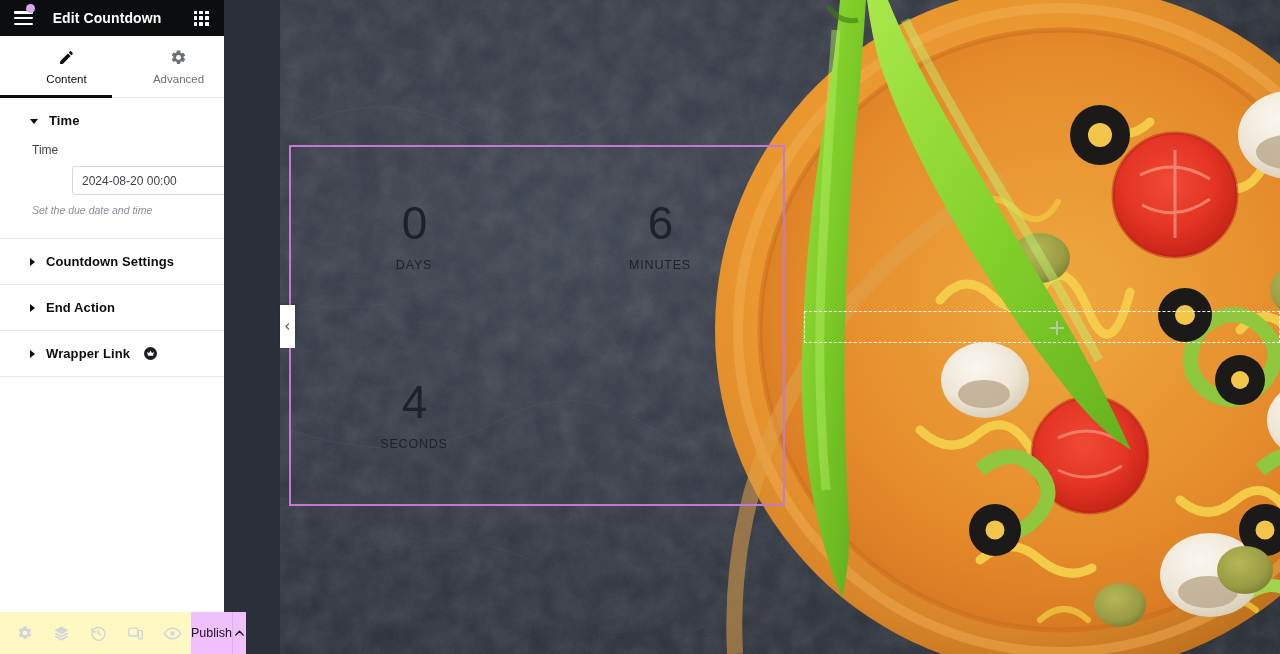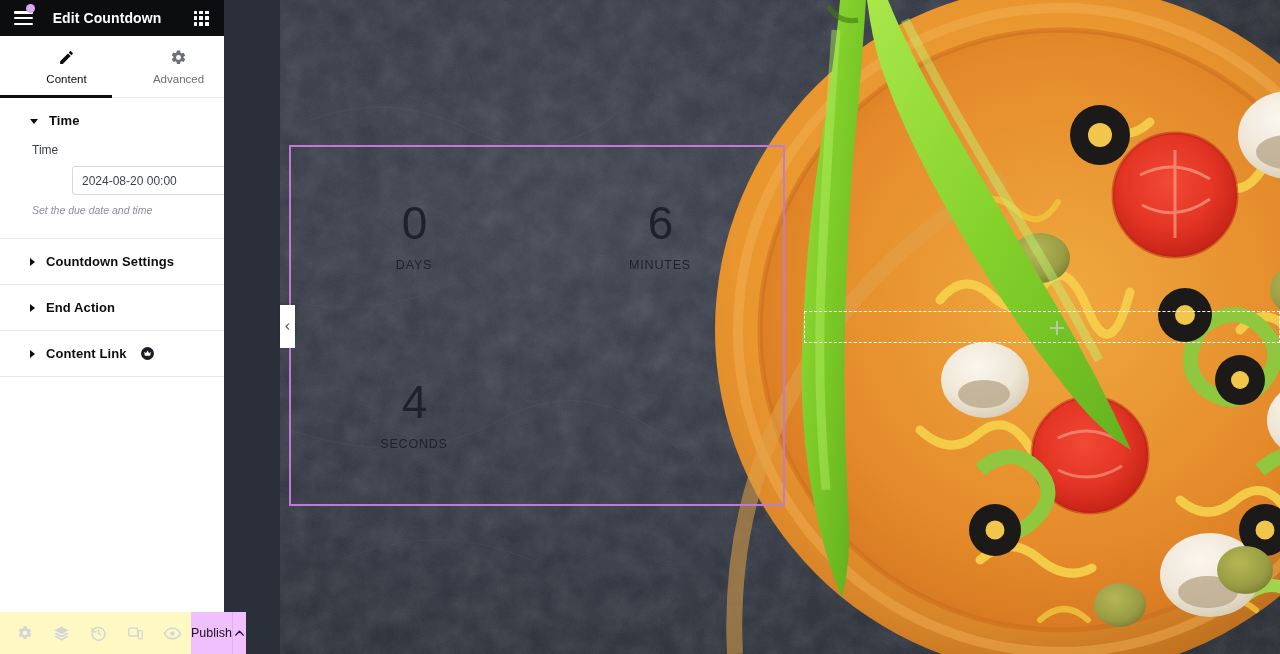--- a/index.html
+++ b/index.html
@@ -616,21 +616,21 @@
       <div class="section">
         <div class="section-head">
           <span class="caret closed"></span>
           <span class="section-title">End Action</span>
         </div>
       </div>
 
       <div class="section">
         <div class="section-head">
           <span class="caret closed"></span>
-          <span class="section-title">Content Link</span>
+          <span class="section-title">Wrapper Link</span>
           <span class="pro-badge">
             <svg width="9" height="9" viewBox="0 0 24 24" fill="#ffffff">
               <path d="M3 7l5 4 4-7 4 7 5-4-2 11H5L3 7z"></path>
             </svg>
           </span>
         </div>
       </div>
 
     </div>
 

